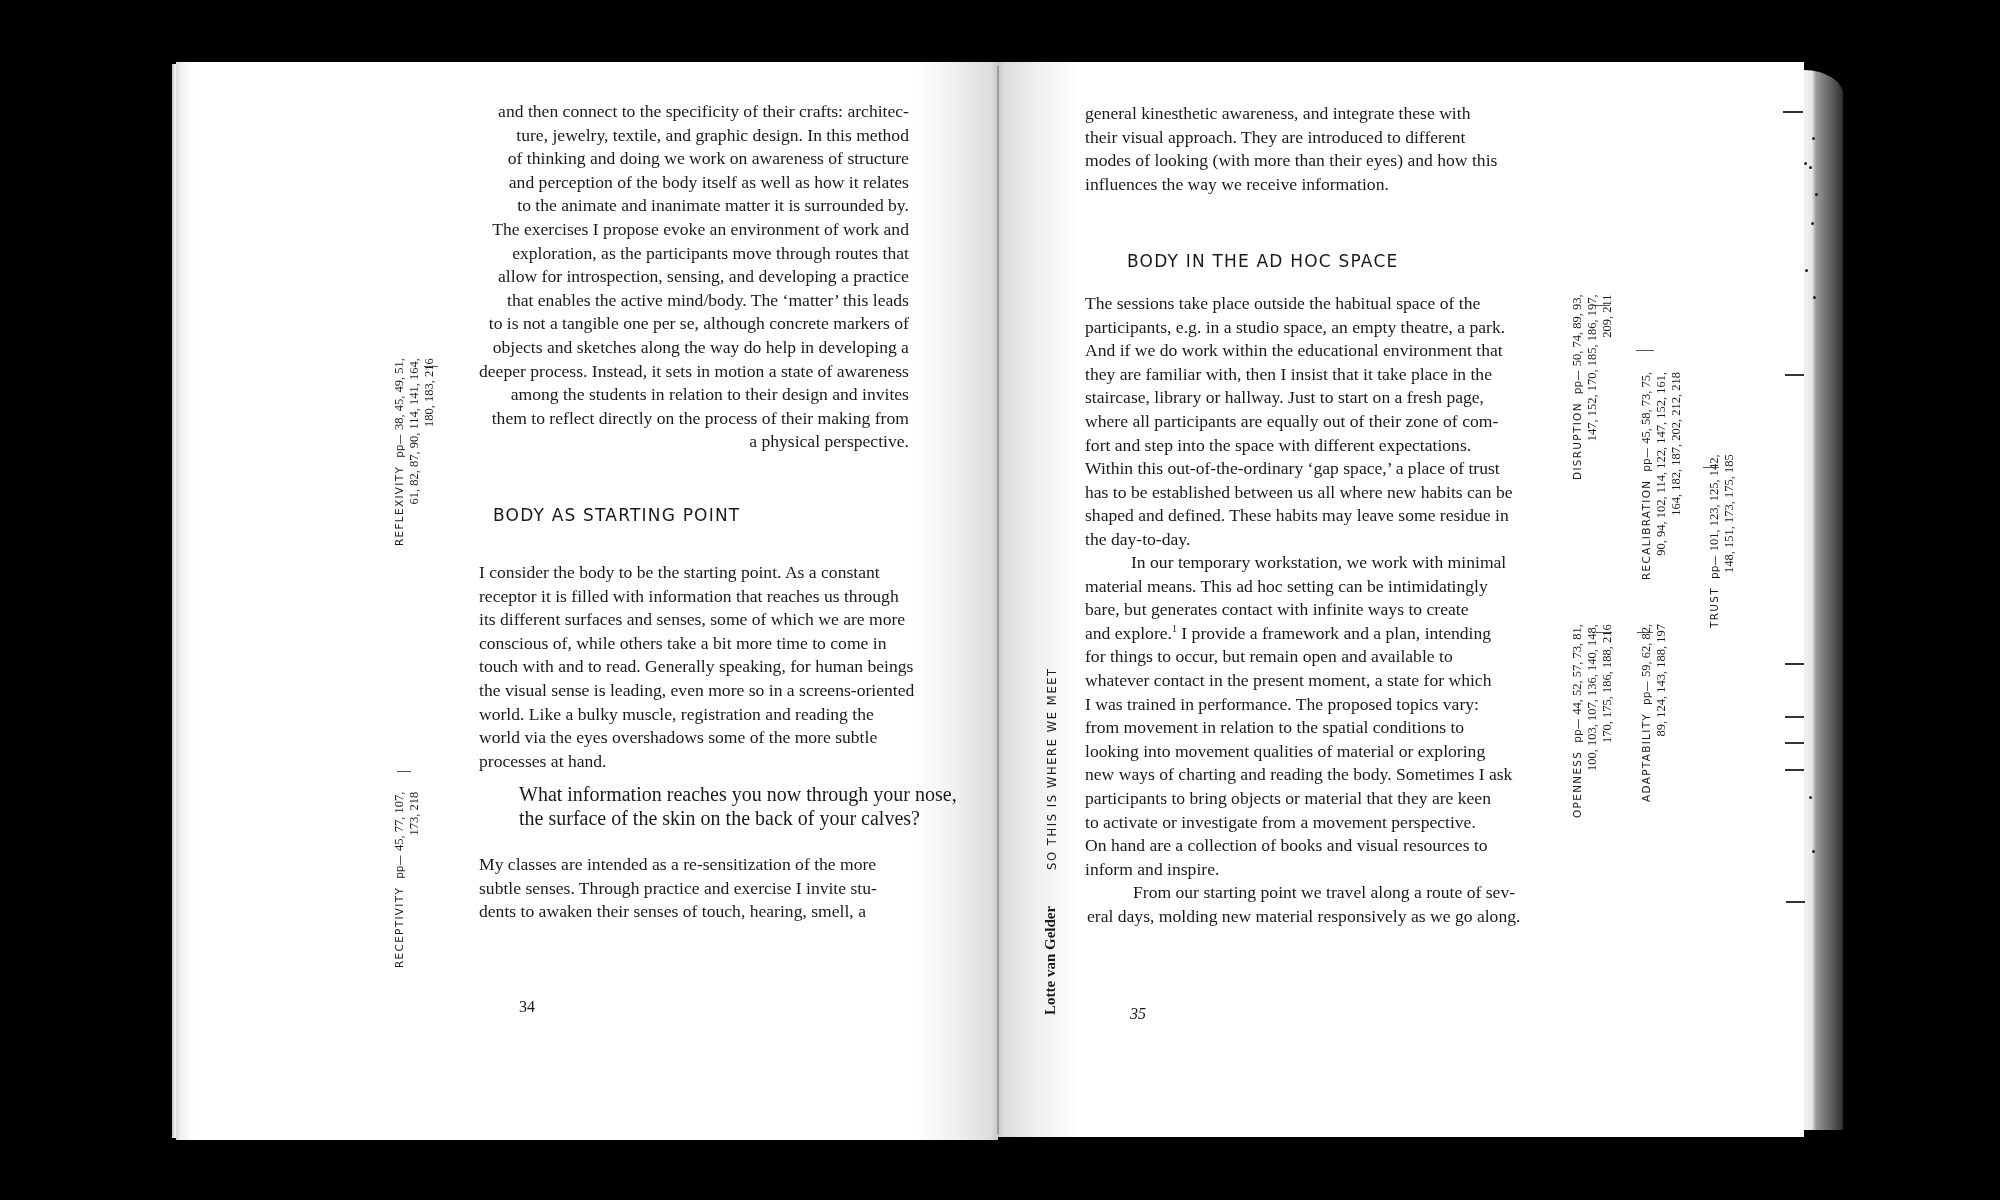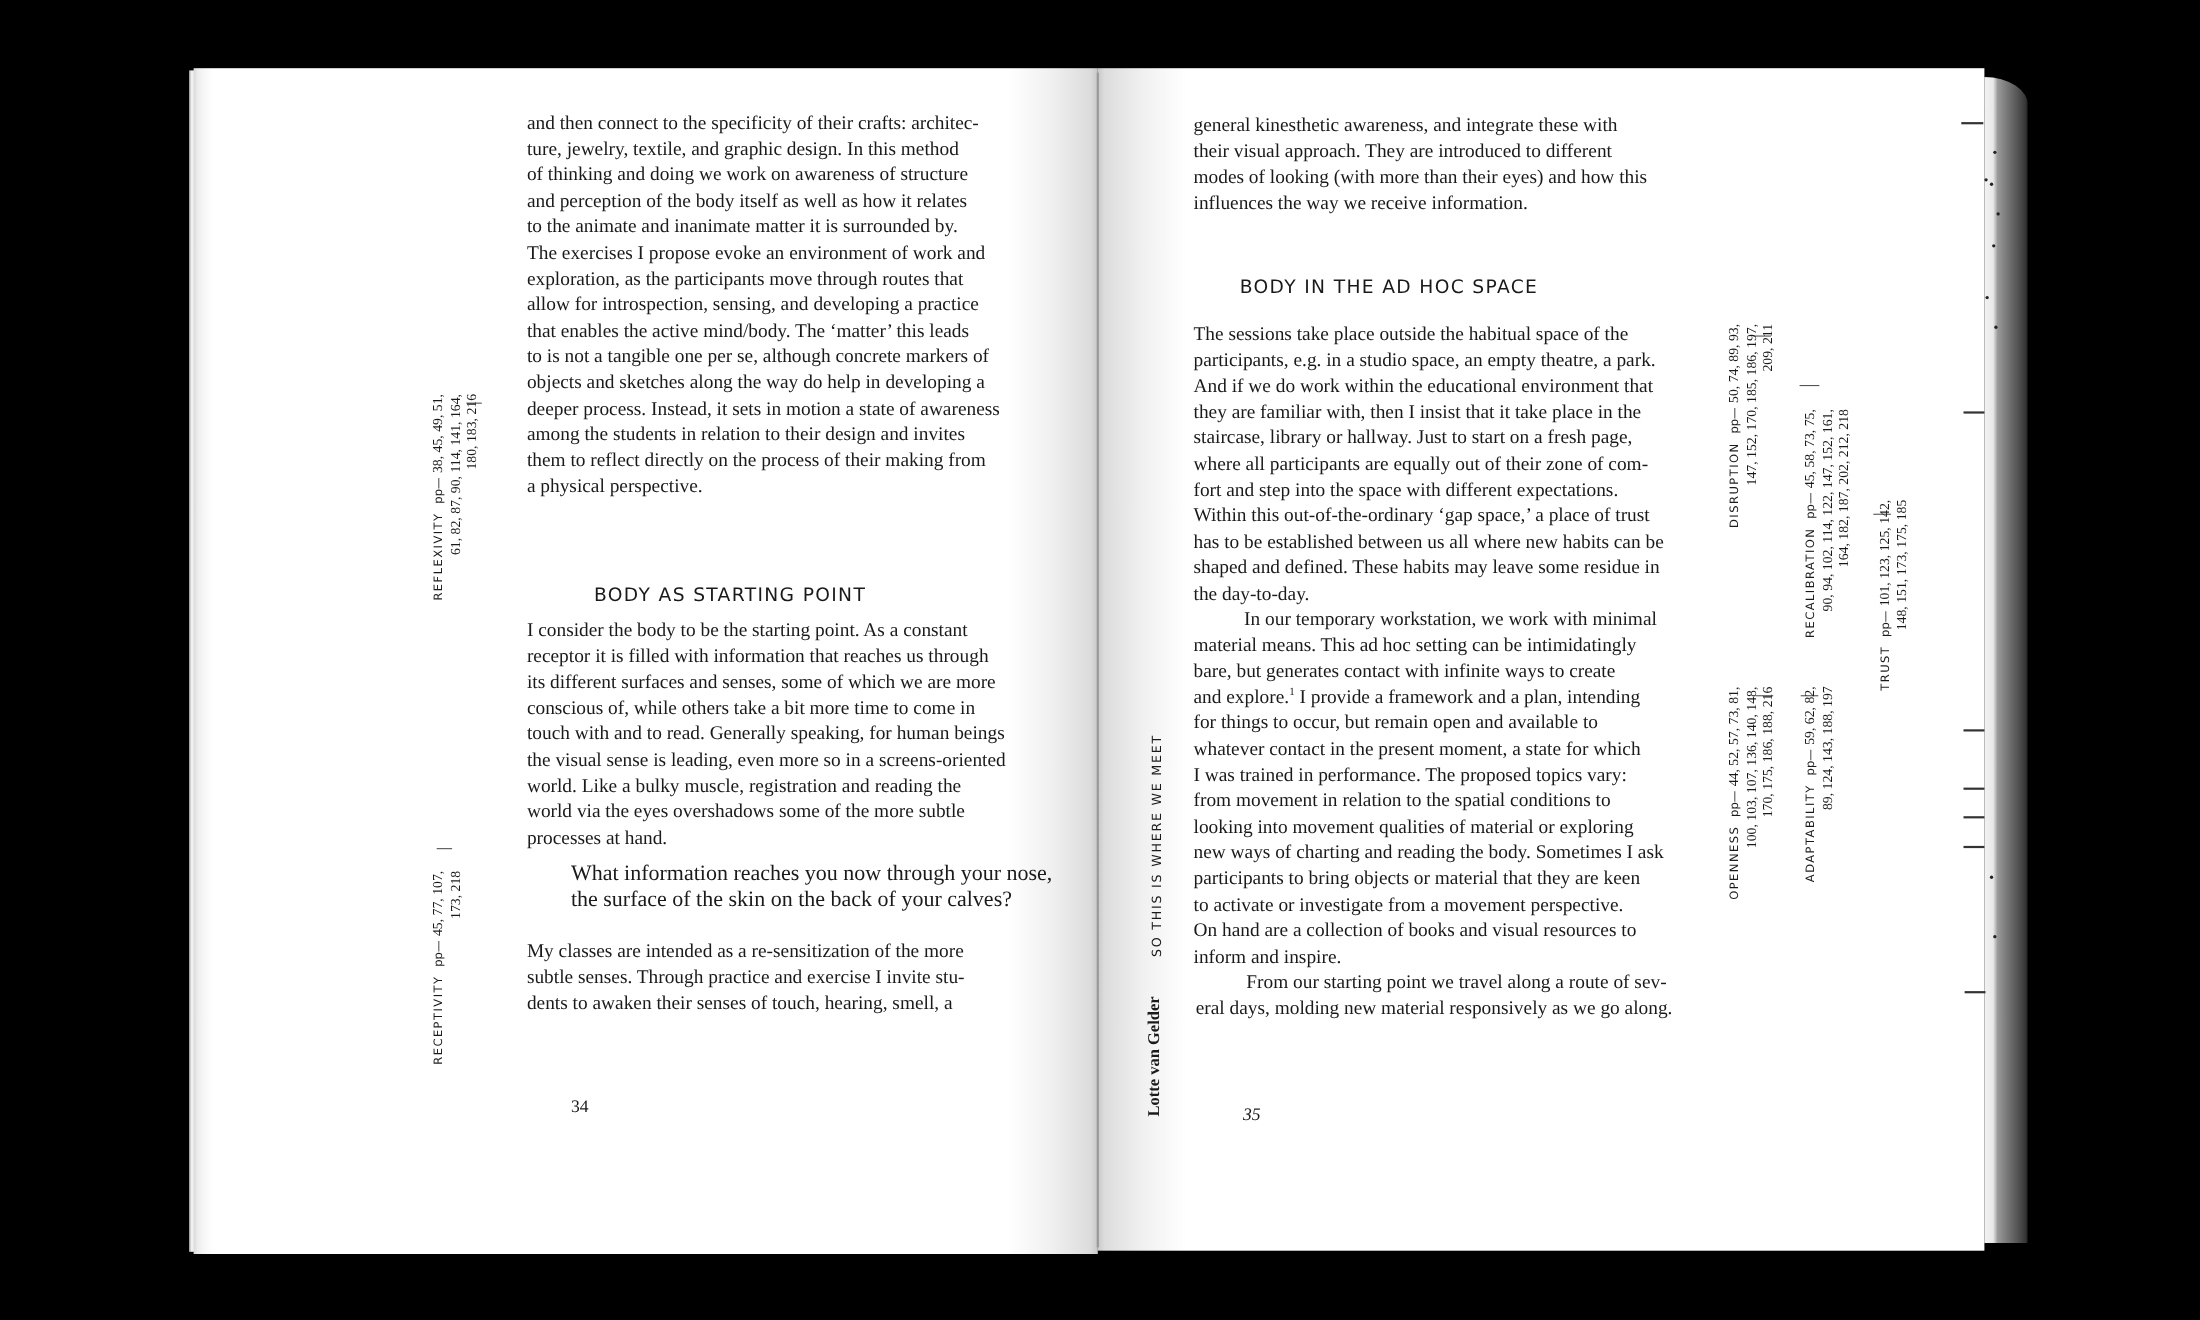--- a/index.html
+++ b/index.html
@@ -44,39 +44,39 @@
 </head>
 <body>
 
 <div class="book">
   <div class="page-left-edge"></div>
   <div class="page-left"></div>
   <div class="page-right"></div>
   <div class="page-right-edge"></div>
   <div class="gutter-line"></div>
 
-  <div class="text-block serif" style="left:479px; top:100px;">
+  <div class="text-block serif" style="left:479px; top:100px;text-align:right;">
     <span class="line">and then connect to the specificity of their crafts: architec-</span>
     <span class="line">ture, jewelry, textile, and graphic design. In this method</span>
     <span class="line">of thinking and doing we work on awareness of structure</span>
     <span class="line">and perception of the body itself as well as how it relates</span>
     <span class="line">to the animate and inanimate matter it is surrounded by.</span>
     <span class="line">The exercises I propose evoke an environment of work and</span>
     <span class="line">exploration, as the participants move through routes that</span>
     <span class="line">allow for introspection, sensing, and developing a practice</span>
     <span class="line">that enables the active mind/body. The ‘matter’ this leads</span>
     <span class="line">to is not a tangible one per se, although concrete markers of</span>
     <span class="line">objects and sketches along the way do help in developing a</span>
     <span class="line">deeper process. Instead, it sets in motion a state of awareness</span>
     <span class="line">among the students in relation to their design and invites</span>
     <span class="line">them to reflect directly on the process of their making from</span>
     <span class="line">a physical perspective.</span>
   </div>
 
-  <div class="heading sans" style="left:540px; top:505px;margin-top:26px;">BODY AS STARTING POINT</div>
+  <div class="heading sans" style="left:493px; top:505px;">BODY AS STARTING POINT</div>
 
   <div class="text-block serif" style="left:479px; top:561px;">
     <span class="line">I consider the body to be the starting point. As a constant</span>
     <span class="line">receptor it is filled with information that reaches us through</span>
     <span class="line">its different surfaces and senses, some of which we are more</span>
     <span class="line">conscious of, while others take a bit more time to come in</span>
     <span class="line">touch with and to read. Generally speaking, for human beings</span>
     <span class="line">the visual sense is leading, even more so in a screens-oriented</span>
     <span class="line">world. Like a bulky muscle, registration and reading the</span>
     <span class="line">world via the eyes overshadows some of the more subtle</span>

